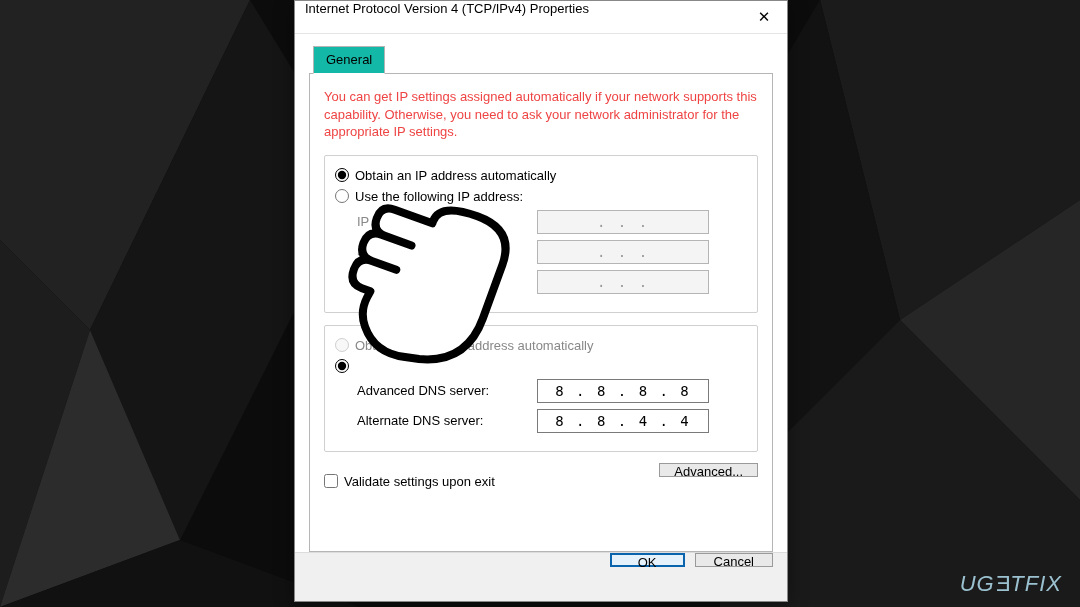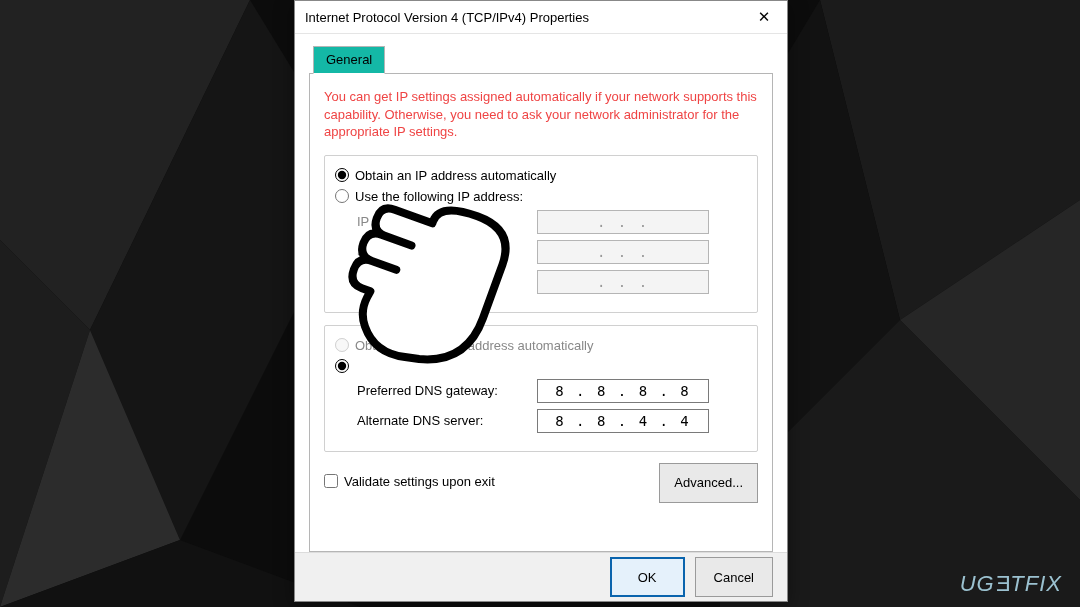--- a/index.html
+++ b/index.html
@@ -31,21 +31,21 @@
     height: 600px;
     background: #ffffff;
     border: 1px solid #888;
     box-shadow: 0 4px 18px rgba(0,0,0,0.4);
     display: flex;
     flex-direction: column;
   }
   .titlebar {
     height: 32px;
     display: flex;
-    align-items: center;
+    align-items: flex-start;
     padding: 0 0 0 10px;
     border-bottom: 1px solid #e5e5e5;
     background: #fff;
   }
   .titlebar-title {
     flex: 1;
     font-size: 13px;
     color: #000;
   }
   .titlebar-close {
@@ -156,39 +156,39 @@
     align-items: center;
     margin-top: 22px;
   }
   .checkbox-row input[type=checkbox] {
     width: 14px; height: 14px;
     margin: 0 6px 0 0;
     accent-color: #000;
   }
 
   .advanced-btn, .btn {
-    height: 40px;
+    height: 14px;
     border: 1px solid #9a9a9a;
     background: #e9e9e9;
     font-size: 13px;
     cursor: default;
     padding: 0 14px;
   }
   .advanced-row {
     display: flex;
     justify-content: flex-end;
     margin-top: -26px;
   }
 
   .button-bar {
     height: 48px;
     border-top: 1px solid #dcdcdc;
     background: #f0f0f0;
     display: flex;
-    align-items: center;
+    align-items: flex-start;
     justify-content: flex-end;
     padding: 0 14px;
     gap: 10px;
   }
   .btn.ok {
     border: 2px solid #0a64ad;
     background: #e5f1fb;
     padding: 0 26px;
   }
   .btn.cancel {
@@ -285,21 +285,21 @@
 
       <fieldset class="group">
         <div class="radio-row disabled">
           <input type="radio" name="dnsmode" disabled="" style="">
           <label>Obtain DNS server address automatically</label>
         </div>
         <div class="radio-row">
           <input type="radio" name="dnsmode" checked="" style="">
         </div>
         <div class="field-row">
-          <div class="field-label">Preferred DNS gateway:</div>
+          <div class="field-label">Advanced DNS server:</div>
           <div class="ip-box">8 . 8 . 8 . 8</div>
         </div>
         <div class="field-row">
           <div class="field-label">Alternate DNS server:</div>
           <div class="ip-box">8 . 8 . 4 . 4</div>
         </div>
       </fieldset>
 
       <div class="checkbox-row">
         <input type="checkbox" style="">

